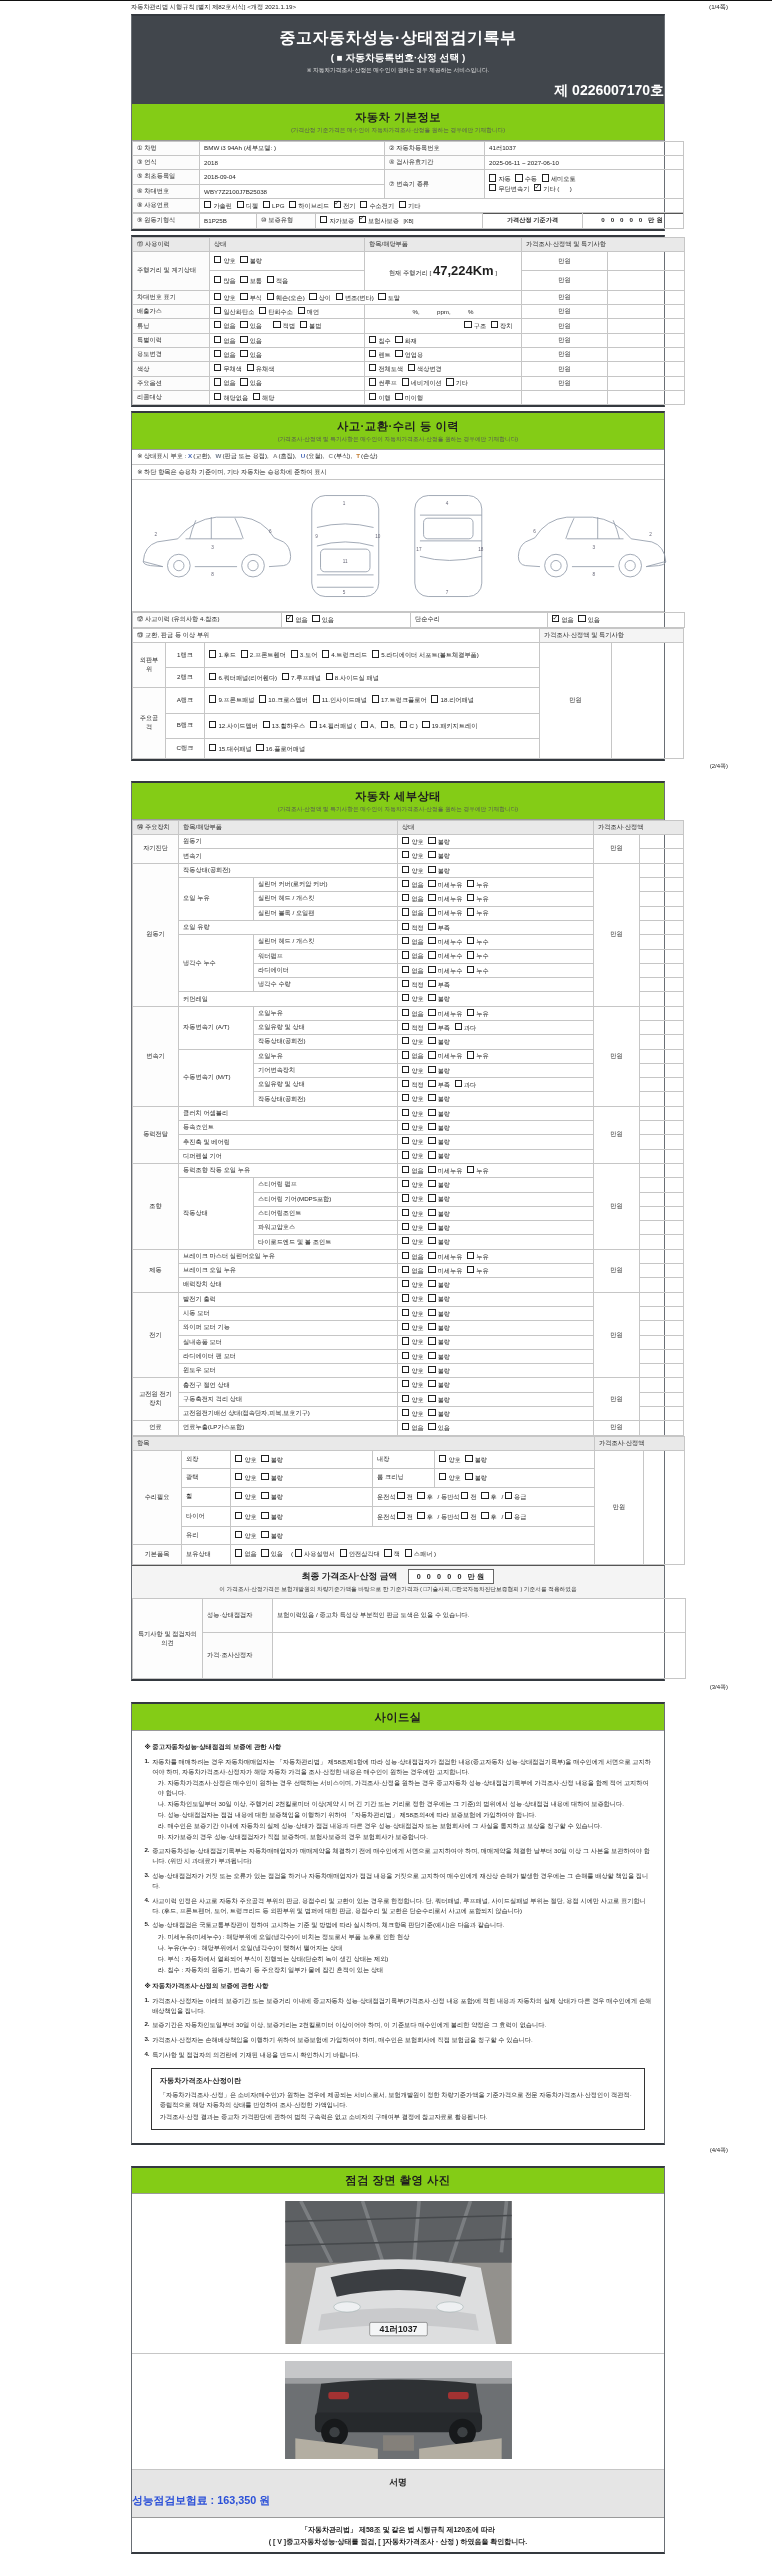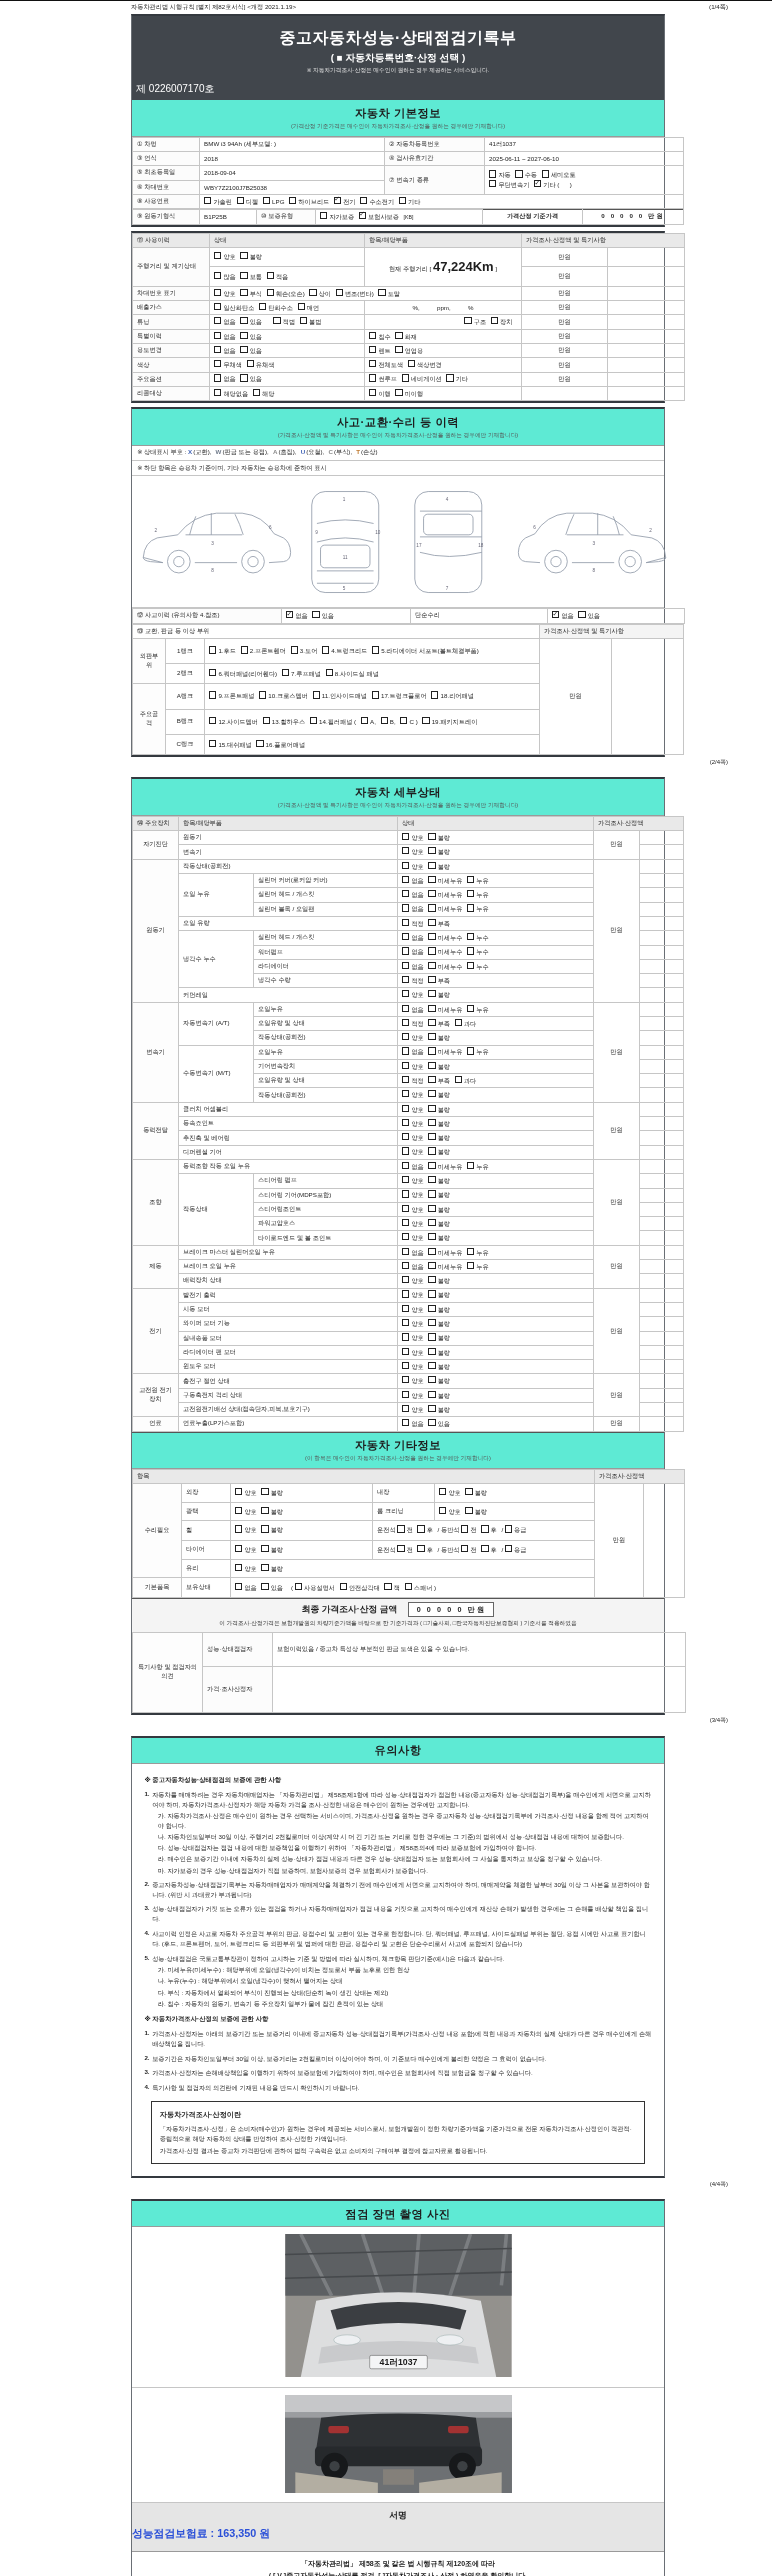--- a/index.html
+++ b/index.html
@@ -5,22 +5,22 @@
 html,body{margin:0;padding:0}
 body{width:773px;height:2576px;overflow:hidden;background:#fff;font-family:"Liberation Sans","DejaVu Sans",sans-serif;color:#1e1e1e;font-size:6.2px;border-top:1px solid #111}
 .wrap{margin-left:131px;width:598px;padding-top:1.5px}
 .pagehead{display:flex;justify-content:space-between;width:597px;font-size:6.2px;color:#222;margin-bottom:2.1px}
 .pageno{width:597px;text-align:right;font-size:6px;color:#222;margin:1.5px 0 10.3px}
 .box{width:534px;border:1px solid #6a6f75;border-top:2.6px solid #34393f;border-bottom:2.6px solid #34393f;background:#fff;box-sizing:border-box}
 .dark{background:#41464c;color:#fff;text-align:center;padding:8.2px 0 3.1px;position:relative}
 .dark h1{font-size:16px;margin:4.1px 0 3.1px;font-weight:bold;letter-spacing:0.5px}
 .dark .sub{font-size:9.8px;margin:1px 0 2.1px;font-weight:bold}
 .dark .note{font-size:5.7px;color:#e3e3e3}
-.docno{text-align:left;font-size:10px;font-weight:normal;padding:7.2px 0 1px 4.1px}
-.shead{background:#5eead4;text-align:center;padding:5.7px 0 4.6px;border-bottom:0.5px solid #9a9a9a}
+.docno{text-align:right;font-size:14px;font-weight:bold;padding:7.2px 0 1px 4.1px}
+.shead{background:#84cc16;text-align:center;padding:5.7px 0 4.6px;border-bottom:0.5px solid #9a9a9a}
 .shead .t{font-size:11.3px;font-weight:bold;letter-spacing:0.5px}
 .shead .st{font-size:5.7px;color:#555;margin-top:2.1px}
 table{border-collapse:collapse;width:100%;font-size:6.2px;table-layout:fixed}
 td{border:0.5px solid #c6c6c6;padding:1.5px 4.1px;vertical-align:middle;height:10.3px;overflow:hidden}
 td.hd{background:#e9e9e9;font-weight:normal}
 td.lab{background:#fcfcfc}
 td.gl{text-align:center;background:#fdfdfd;word-break:break-all}
 td.mw{text-align:center}
 td.ctr{text-align:center}
 td.rt{text-align:right}
@@ -593,24 +593,20 @@
       <tr>
             <td class="gl bt2">연료</td>
             <td class="bt2" colspan="2">연료누출(LP가스포함)</td>
             <td class="bt2"><span class="opt"><span class="ld"></span><span class="cb"></span><span class="ol">없음</span></span><span class="opt"><span class="ld"></span><span class="cb"></span><span class="ol">있음</span></span></td>
             <td class="mw bt2">만원</td>
             <td class="bt2"></td>
           </tr>
     </tbody>
       </table>
 
-    <div class="shead" style="border-top:1px solid #555">
-      <div class="t">자동차 기타정보</div>
-      <div class="st">(이 항목은 매수인이 자동차가격조사·산정을 원하는 경우에만 기재합니다)</div>
-    </div>
     <table>
       <colgroup>
           <col style="width:49px">
           <col style="width:49px">
           <col style="width:142px">
           <col style="width:62px">
           <col style="width:160px">
           <col style="width:49px">
           <col style="width:41px">
         </colgroup>
@@ -677,21 +673,21 @@
         <td class="lab" style="height:42px">가격·조사산정자</td>
         <td></td>
       </tr>
     </tbody>
       </table>
   </div>
   <div class="pageno">(3/4쪽)</div>
 
   <div class="box">
     <div class="shead">
-      <div class="t">유의사항</div>
+      <div class="t">사이드실</div>
     </div>
     <div style="padding:5.2px 5.2px 3.1px">
       <div class="nh">※ 중고자동차성능·상태점검의 보증에 관한 사항</div>
       <div>
           <div class="np">
             <div class="npt">
               <span class="nn">1.</span>
               <span class="ntx">자동차를 매매하려는 경우 자동차매매업자는 「자동차관리법」 제58조제1항에 따라 성능·상태점검자가 점검한 내용(중고자동차 성능·상태점검기록부)을 매수인에게 서면으로 고지하여야 하며, 자동차가격조사·산정자가 해당 자동차 가격을 조사·산정한 내용은 매수인이 원하는 경우에만 고지합니다.</span>
             </div>
             <div>

